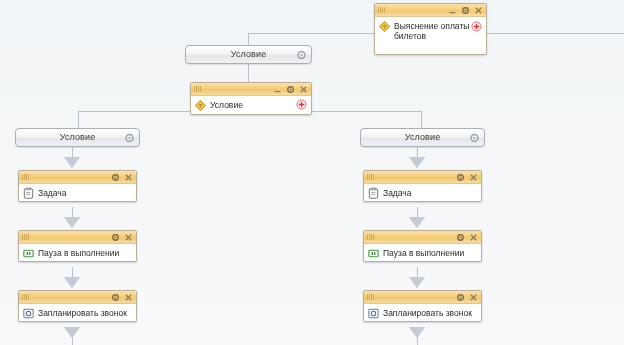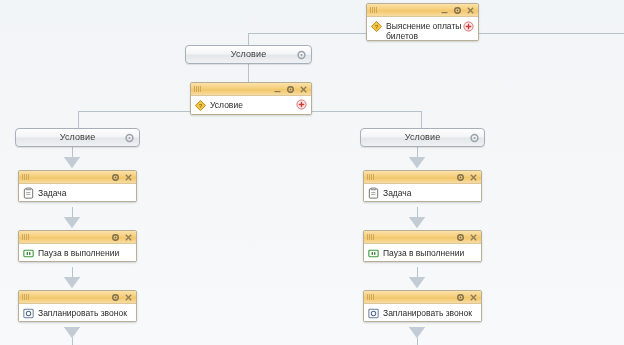--- a/index.html
+++ b/index.html
@@ -147,21 +147,21 @@
 
   <div class="conn v" style="left:417px; top:147px; height:14px;"></div>
   <div class="arrow" style="left:410px; top:158px;"></div>
   <div class="conn v" style="left:417px; top:207px; height:14px;"></div>
   <div class="arrow" style="left:410px; top:218px;"></div>
   <div class="conn v" style="left:417px; top:267px; height:14px;"></div>
   <div class="arrow" style="left:410px; top:278px;"></div>
   <div class="conn v" style="left:417px; top:327px; height:18px;"></div>
   <div class="arrow" style="left:410px; top:328px;"></div>
 
-  <div class="win" style="left:366px; top:3px; width:113px; height:38px;">
+  <div class="win" style="left:374px; top:3px; width:113px; height:52px;">
     <div class="win-title">
       <span class="grip">
           <i></i>
           <i></i>
           <i></i>
           <i></i>
         </span>
       <span class="tbtns">
         <svg class="tbtn" viewBox="0 0 9 9">
             <rect x="1.5" y="6" width="6" height="1.2" fill="#8a7a55"></rect>

